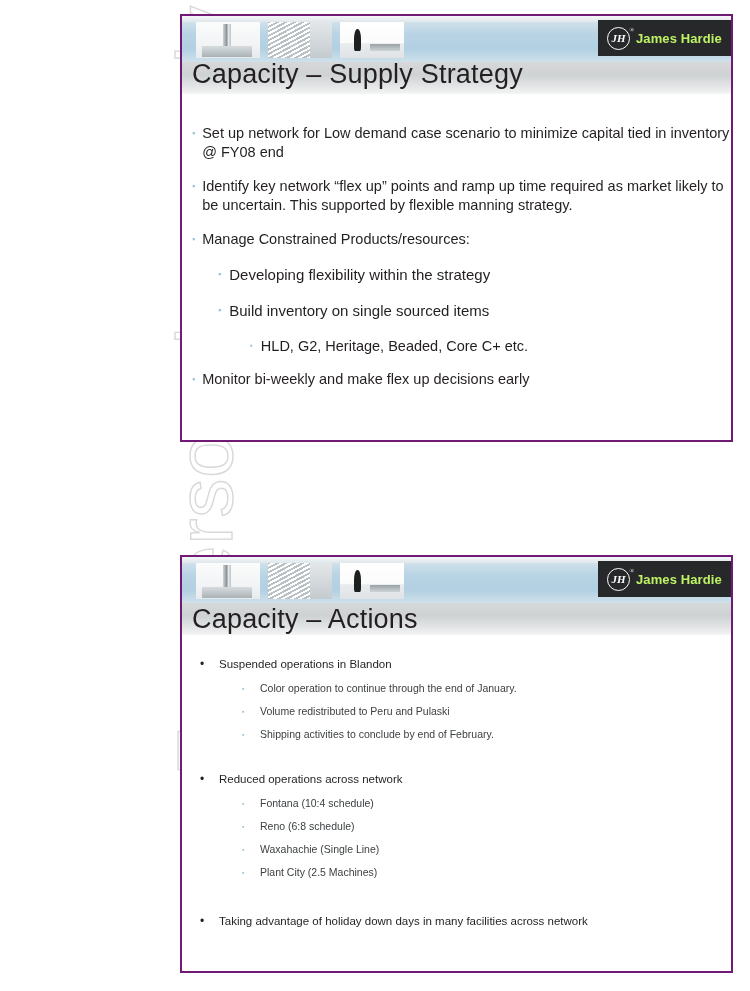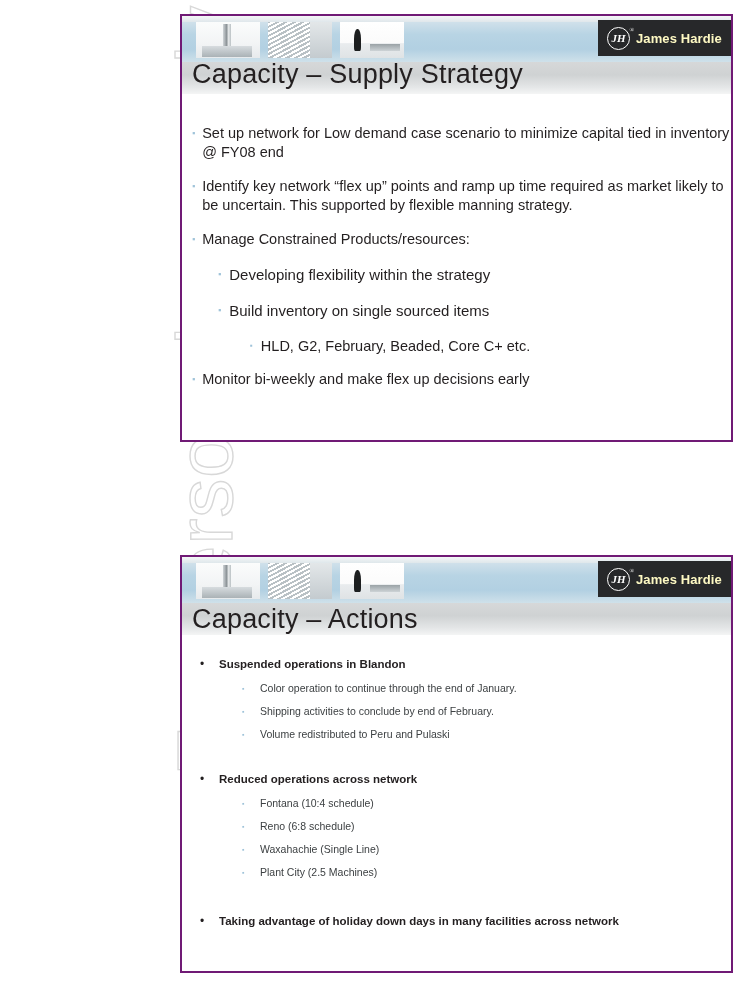--- a/index.html
+++ b/index.html
@@ -62,21 +62,21 @@
   .ph3:after{content:"";position:absolute;left:30px;top:22px;width:30px;height:7px;
     background:linear-gradient(180deg,#9aa2a6,#cdd3d6);}
   .logo{position:absolute;right:0;top:4px;height:36px;width:133px;
     background:#27282a;display:flex;align-items:center;gap:6px;padding-left:9px;
     box-sizing:border-box;}
   .logo-mark{width:21px;height:21px;border-radius:50%;border:1.6px solid #ffffff;
     display:flex;align-items:center;justify-content:center;
     font-size:11px;font-style:italic;font-weight:700;color:#ffffff;
     font-family:"Liberation Serif",serif;line-height:1;position:relative;flex:0 0 auto;}
   .logo-reg{position:absolute;right:-5px;top:-1px;font-size:6px;font-style:normal;font-weight:400;}
-  .logo-text{color:#fef9c3;font-size:13px;font-weight:700;letter-spacing:.1px;}
+  .logo-text{color:#bef264;font-size:13px;font-weight:700;letter-spacing:.1px;}
 
   
   .title-band{position:relative;height:32px;width:100%;
     background:linear-gradient(180deg,#d6d8d9 0%,#cfd2d3 40%,#e4e6e7 78%,#f4f5f5 100%);text-align:center;}
   .slide-title{position:absolute;left:10px;top:-3px;
     font-size:27px;font-weight:400;color:#231f20;letter-spacing:.2px;
     white-space:nowrap;}
   #slide-2 .slide-title{top:1px;}
 
   
@@ -98,21 +98,21 @@
   .s1 .l2 .row-text{font-size:15px;line-height:21px;color:#231f20;}
   .s1 .l3{margin-bottom:14px;padding-left:58px;}
   .s1 .l3 .bullet{font-size:8px;line-height:20px;margin-right:8px;}
   .s1 .l3 .row-text{font-size:14.5px;line-height:20px;color:#231f20;}
 
   
   .s2 .g{margin-bottom:0;}
   .s2 .h{display:flex;align-items:flex-start;margin-bottom:9px;}
   .s2 .h .bullet{flex:0 0 auto;color:#231f20;font-size:12px;line-height:15px;
     width:19px;text-align:left;}
-  .s2 .h .row-text{font-size:11.5px;font-weight:700;line-height:15px;color:#231f20;}
+  .s2 .h .row-text{font-size:11.5px;font-weight:400;line-height:15px;color:#231f20;}
   .s2 .sub{display:flex;align-items:flex-start;margin-bottom:8px;padding-left:42px;}
   .s2 .sub .bullet{flex:0 0 auto;font-size:7px;line-height:15px;width:18px;}
   .s2 .sub .row-text{font-size:10.5px;line-height:15px;color:#3d4143;}
   .s2 .gap{height:22px;}
   .s2 .gap2{height:26px;}
 </style>
 </head>
 <body>
 
 <div class="watermark">For personal use only</div>
@@ -161,21 +161,21 @@
       <span class="row-text">Developing flexibility within the strategy</span>
     </div>
 
     <div class="row l2">
       <span class="bullet">▪</span>
       <span class="row-text">Build inventory on single sourced items</span>
     </div>
 
     <div class="row l3">
       <span class="bullet">▪</span>
-      <span class="row-text">HLD, G2, February, Beaded, Core C+ etc.</span>
+      <span class="row-text">HLD, G2, Heritage, Beaded, Core C+ etc.</span>
     </div>
 
     <div class="row l1">
       <span class="bullet">▪</span>
       <span class="row-text">Monitor bi-weekly and make flex up decisions early</span>
     </div>
 
   </div>
 </div>
 
@@ -207,25 +207,25 @@
       <div class="h">
         <span class="bullet">•</span>
         <span class="row-text">Suspended operations in Blandon</span>
       </div>
       <div class="sub">
         <span class="bullet">▪</span>
         <span class="row-text">Color operation to continue through the end of January.</span>
       </div>
       <div class="sub">
         <span class="bullet">▪</span>
+        <span class="row-text">Volume redistributed to Peru and Pulaski</span>
+      </div>
+      <div class="sub">
+        <span class="bullet">▪</span>
         <span class="row-text">Shipping activities to conclude by end of February.</span>
-      </div>
-      <div class="sub">
-        <span class="bullet">▪</span>
-        <span class="row-text">Volume redistributed to Peru and Pulaski</span>
       </div>
     </div>
 
     <div class="gap"></div>
 
     <div class="g">
       <div class="h">
         <span class="bullet">•</span>
         <span class="row-text">Reduced operations across network</span>
       </div>

